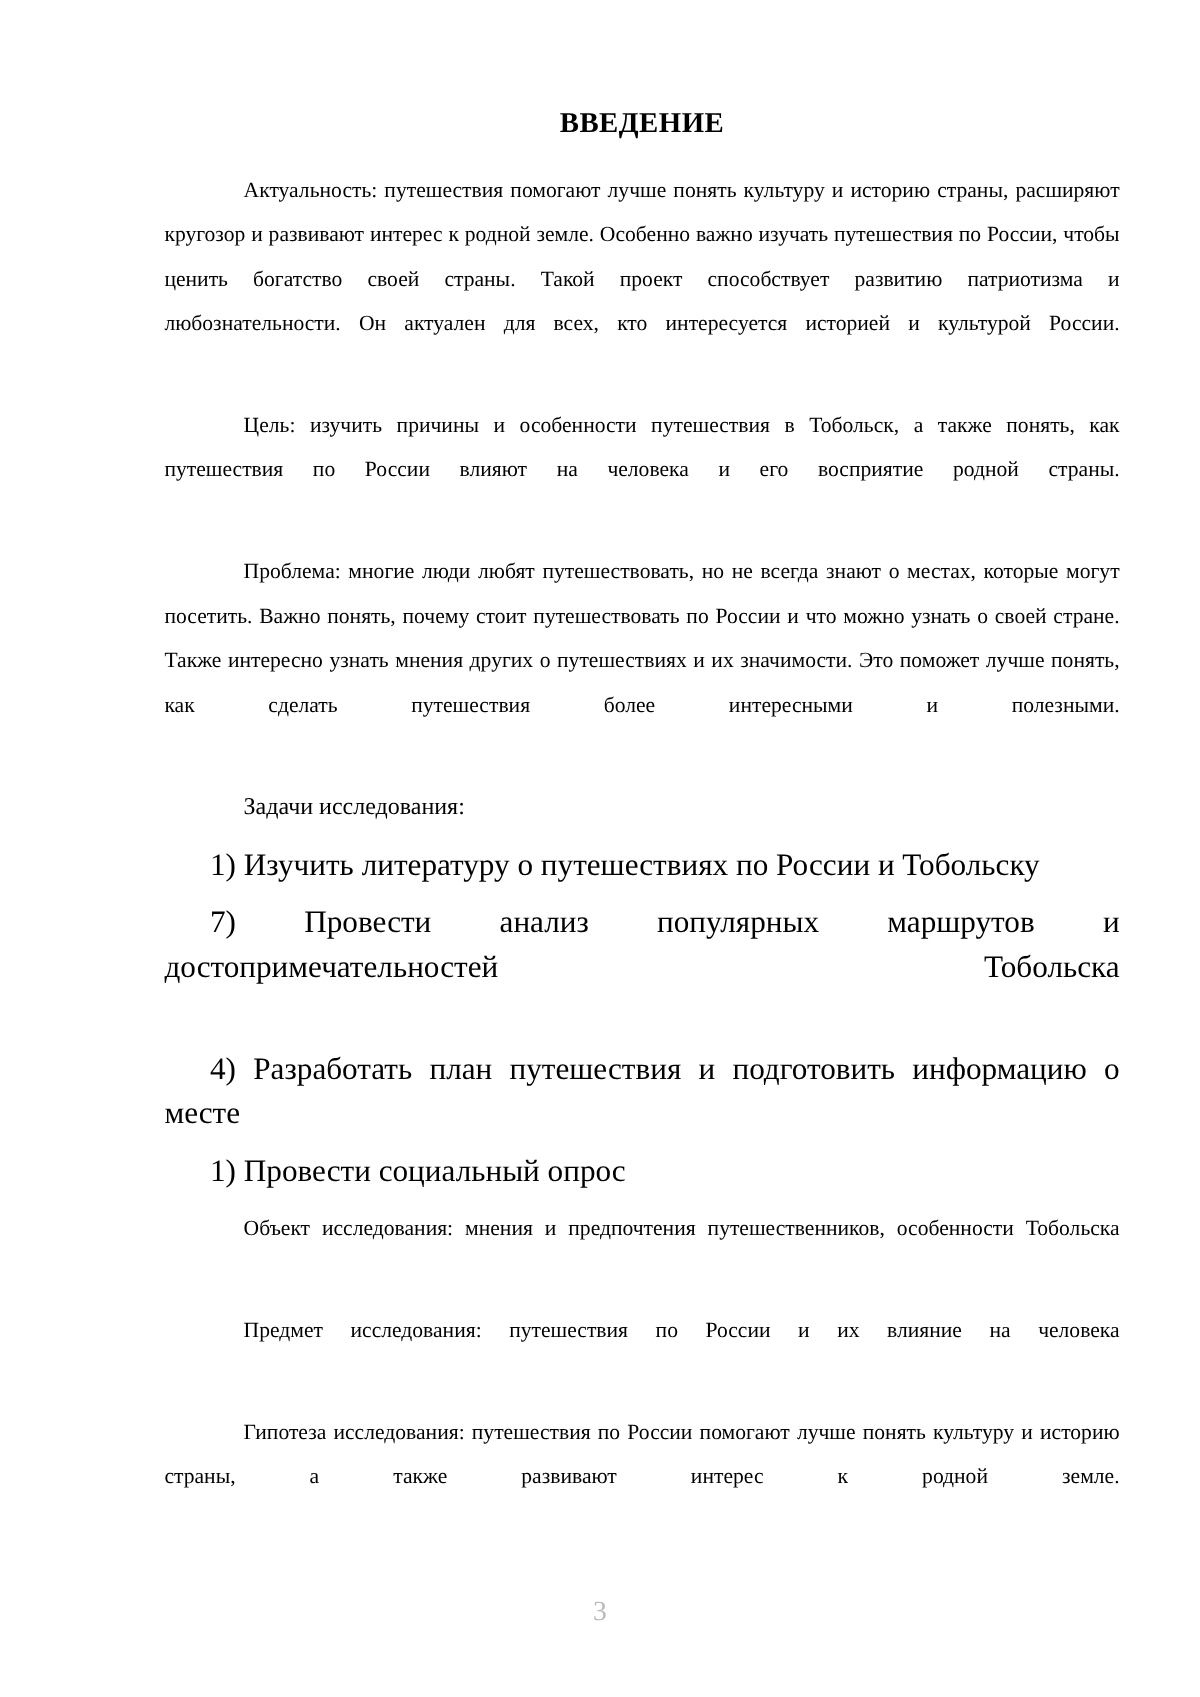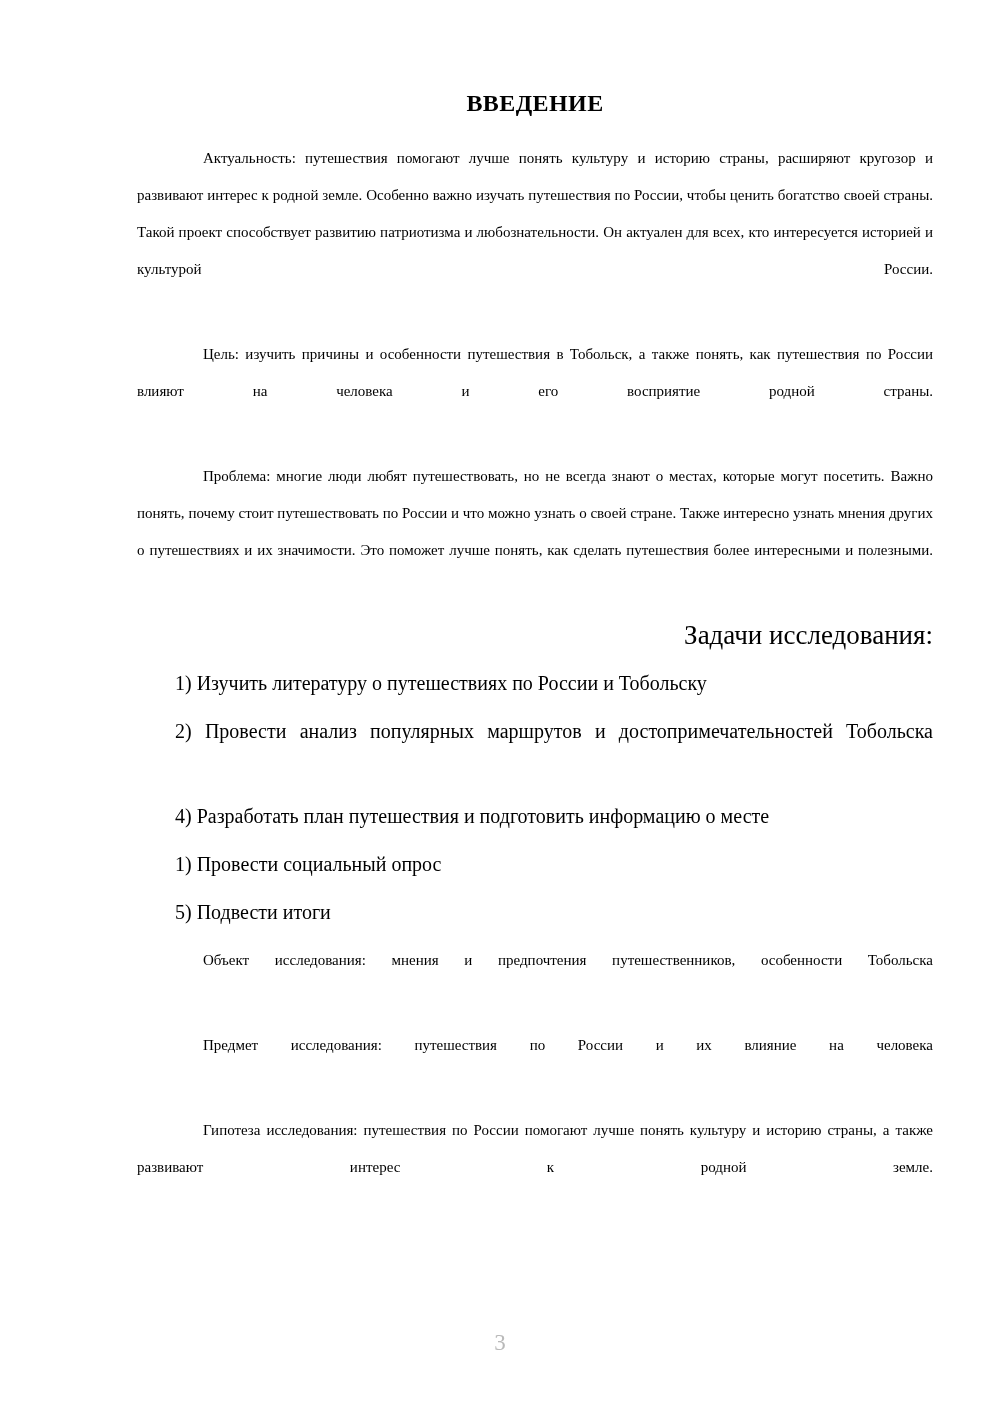--- a/index.html
+++ b/index.html
@@ -25,42 +25,42 @@
   }
   .doc-title {
     font-size: 24px;
     font-weight: bold;
     text-align: center;
     letter-spacing: 0.4px;
     margin: 0 0 22px 0;
     line-height: 1.25;
   }
   .para {
-    font-size: 15px;
+    font-size: 18px;
     line-height: 37px;
     text-align: justify;
     text-justify: inter-word;
     text-indent: 66px;
     margin: 0 0 11px 0;
     hyphens: none;
   }
   .para::after {
     content: "";
     display: inline-block;
     width: 100%;
   }
   .list-heading {
-    font-size: 27px;
+    font-size: 20px;
     line-height: 37px;
-    text-align: right;
+    text-align: left;
     text-indent: 66px;
     margin: 0 0 11px 0;
   }
   .list-item {
-    font-size: 20px;
+    font-size: 26px;
     line-height: 37px;
     text-align: justify;
     text-justify: inter-word;
     text-indent: 38px;
     margin: 0 0 11px 0;
   }
   .list-item.justified::after {
     content: "";
     display: inline-block;
     width: 100%;
@@ -88,27 +88,26 @@
     <p class="para">Актуальность: путешествия помогают лучше понять культуру и историю страны, расширяют кругозор и развивают интерес к родной земле. Особенно важно изучать путешествия по России, чтобы ценить богатство своей страны. Такой проект способствует развитию патриотизма и любознательности. Он актуален для всех, кто интересуется историей и культурой России.</p>
 
     <p class="para">Цель: изучить причины и особенности путешествия в Тобольск, а также понять, как путешествия по России влияют на человека и его восприятие родной страны.</p>
 
     <p class="para">Проблема: многие люди любят путешествовать, но не всегда знают о местах, которые могут посетить. Важно понять, почему стоит путешествовать по России и что можно узнать о своей стране. Также интересно узнать мнения других о путешествиях и их значимости. Это поможет лучше понять, как сделать путешествия более интересными и полезными.</p>
 
     <p class="list-heading">Задачи исследования:</p>
 
     <p class="list-item">1) Изучить литературу о путешествиях по России и Тобольску</p>
 
-    <p class="list-item justified">2) Провести анализ популярных маршрутов и достопримечательностей Тобольска</p>
+    <p class="list-item justified">7) Провести анализ популярных маршрутов и достопримечательностей Тобольска</p>
 
     <p class="list-item">4) Разработать план путешествия и подготовить информацию о месте</p>
 
     <p class="list-item">1) Провести социальный опрос</p>
 
-    <p class="list-item">5) Подвести итоги</p>
 
     <p class="para">Объект исследования: мнения и предпочтения путешественников, особенности Тобольска</p>
 
     <p class="para">Предмет исследования: путешествия по России и их влияние на человека</p>
 
     <p class="para">Гипотеза исследования: путешествия по России помогают лучше понять культуру и историю страны, а также развивают интерес к родной земле.</p>
 
   </div>
 
   <div class="page-number">3</div>

